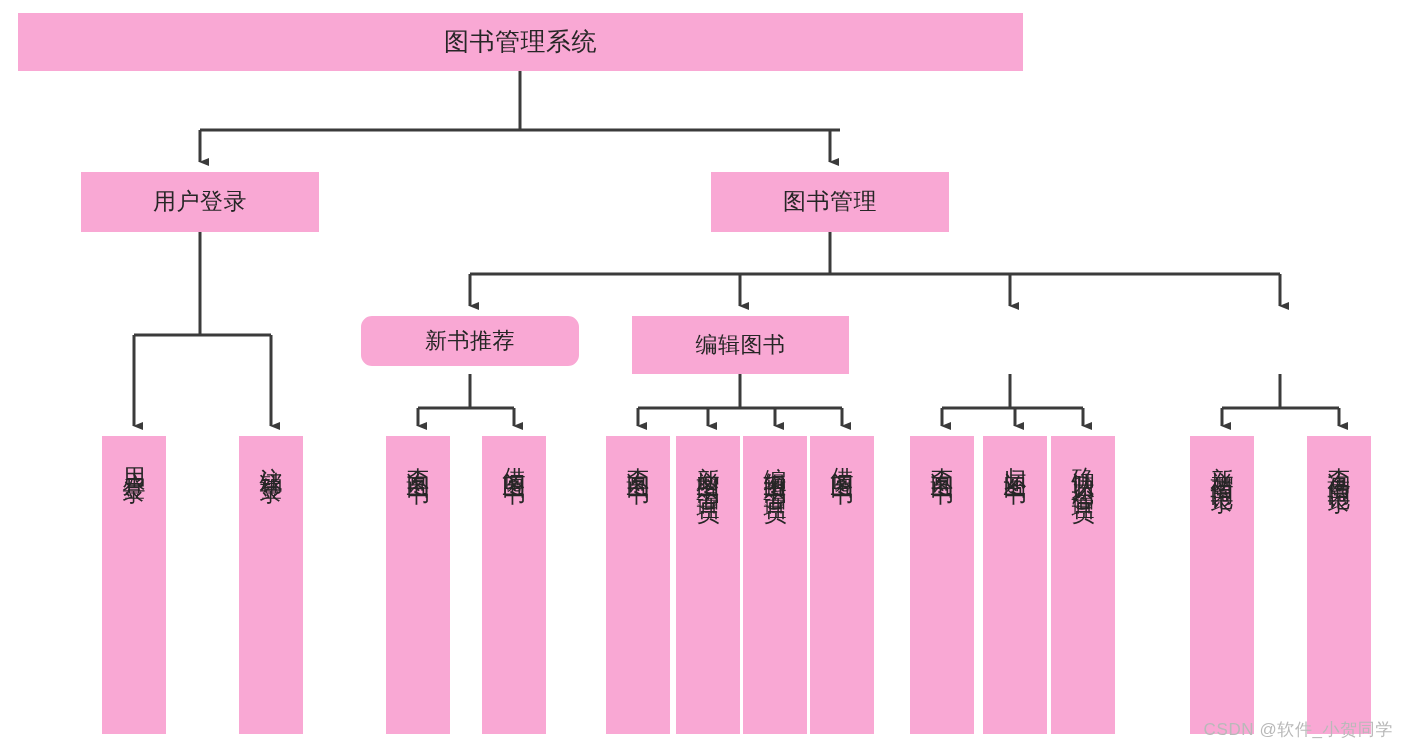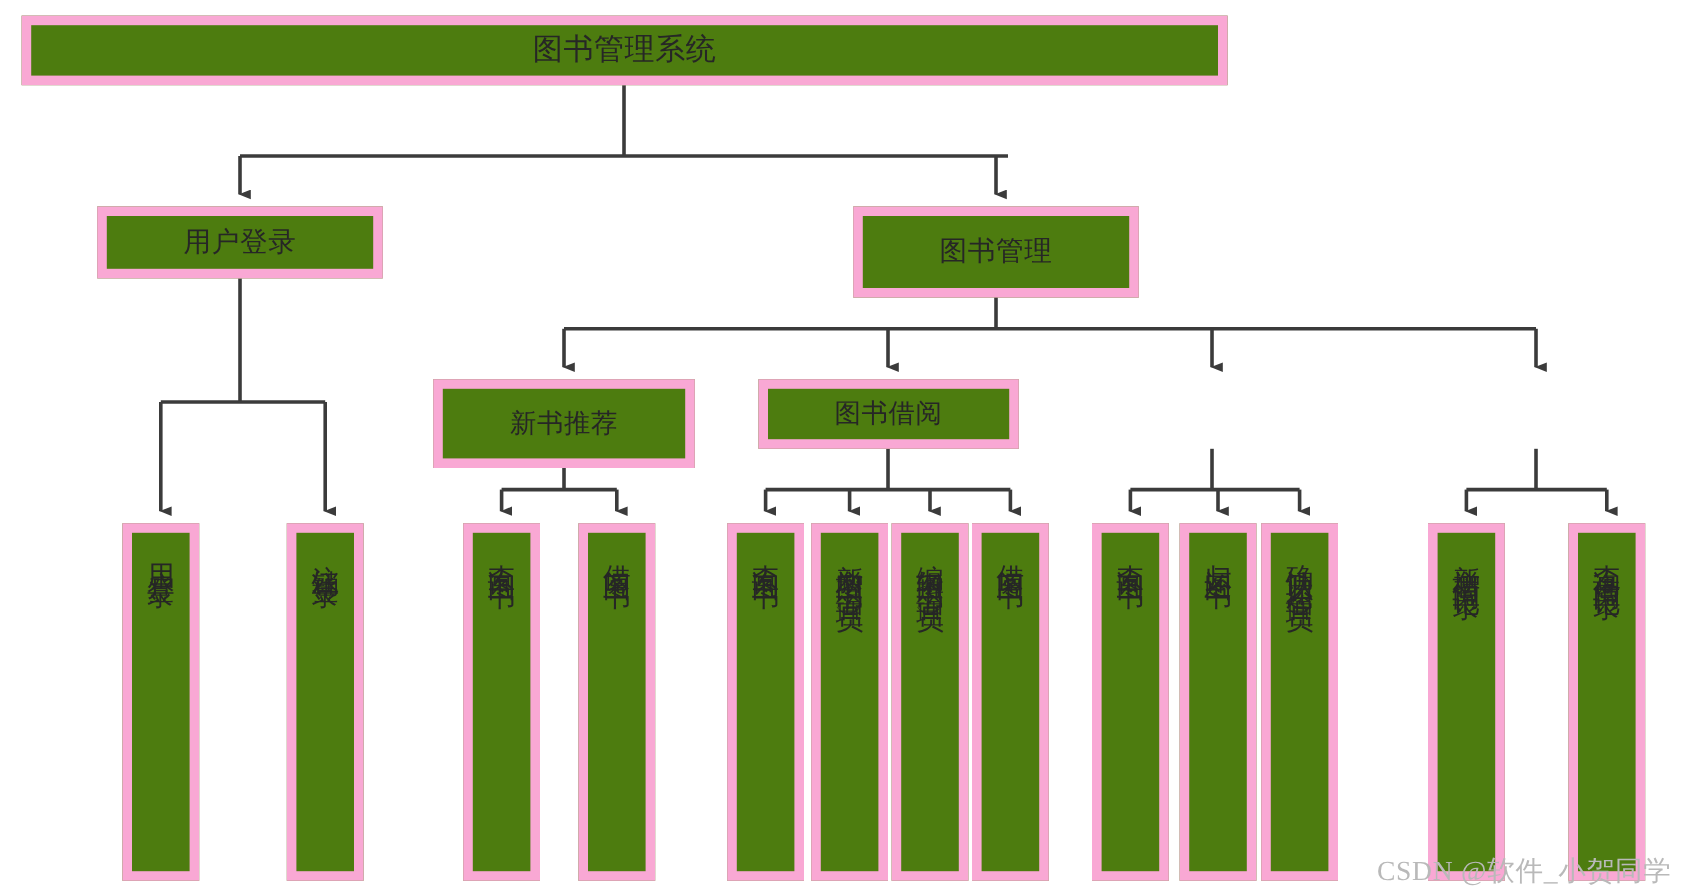--- a/index.html
+++ b/index.html
@@ -23,22 +23,22 @@
     position: absolute;
     left: 0;
     top: 0;
     width: 1405px;
     height: 747px;
     pointer-events: none;
   }
   .node {
     position: absolute;
     box-sizing: border-box;
-    background: #4d7c0f;
-    border: 8px solid #f9a8d4;
+    background: #f9a8d4;
+    border: 5px solid #f9a8d4;
     display: flex;
     align-items: center;
     justify-content: center;
     z-index: 2;
   }
   .node-label {
     color: #262626;
     line-height: 1.18;
     text-align: center;
     white-space: pre;
@@ -63,26 +63,25 @@
     writing-mode: vertical-rl;
     text-orientation: upright;
     letter-spacing: 5px;
     line-height: 1;
     white-space: nowrap;
   }
   #watermark {
     position: absolute;
     right: 12px;
     bottom: 6px;
-    font-size: 23px;
+    font-size: 17px;
     color: #b9b9b9;
     letter-spacing: 0.6px;
     z-index: 5;
     white-space: nowrap;
-    font-family: Liberation Serif, serif;
   }
 </style>
 </head>
 <body>
 
 <div id="diagram-canvas">
 
   <svg id="edge-layer" viewBox="0 0 1405 747" xmlns="http://www.w3.org/2000/svg">
     <defs>
       <marker id="arrowhead" markerWidth="9" markerHeight="10" refX="4" refY="9" orient="auto" markerUnits="userSpaceOnUse">
@@ -133,29 +132,29 @@
     </g>
   </svg>
 
   <div class="node node-root" style="left: 18px; top: 13px; width: 1005px; height: 58px;">
     <span class="node-label">图书管理系统</span>
   </div>
 
   <div class="node node-l1" style="left: 81px; top: 172px; width: 238px; height: 60px;">
     <span class="node-label">用户登录</span>
   </div>
-  <div class="node node-l1" style="left: 711px; top: 172px; width: 238px; height: 76px;">
+  <div class="node node-l1" style="left: 711px; top: 172px; width: 238px; height: 60px;">
     <span class="node-label">图书管理</span>
   </div>
 
-  <div class="node node-l2" style="left: 361px; top: 316px; width: 218px; height: 74px;">
+  <div class="node node-l2" style="left: 361px; top: 316px; width: 218px; height: 50px; border-radius: 11px;">
     <span class="node-label">新书推荐</span>
   </div>
   <div class="node node-l2" style="left: 632px; top: 316px; width: 217px; height: 58px;">
-    <span class="node-label">图书借阅</span>
+    <span class="node-label">编辑图书</span>
   </div>
 
   <div class="node node-leaf" style="left: 102px; top: 436px; width: 64px; height: 298px;">
     <span class="node-label">用户登录</span>
   </div>
   <div class="node node-leaf" style="left: 239px; top: 436px; width: 64px; height: 298px;">
     <span class="node-label">注销登录</span>
   </div>
   <div class="node node-leaf" style="left: 386px; top: 436px; width: 64px; height: 298px;">
     <span class="node-label">查询图书</span>

